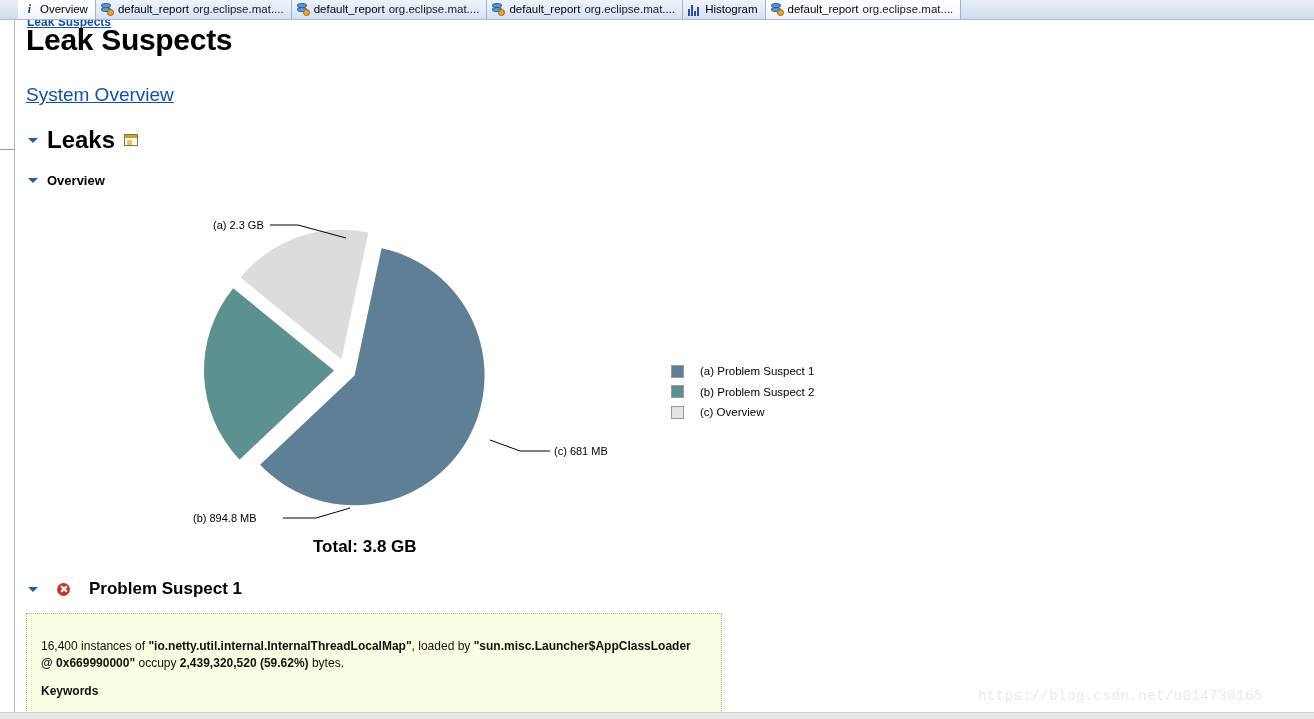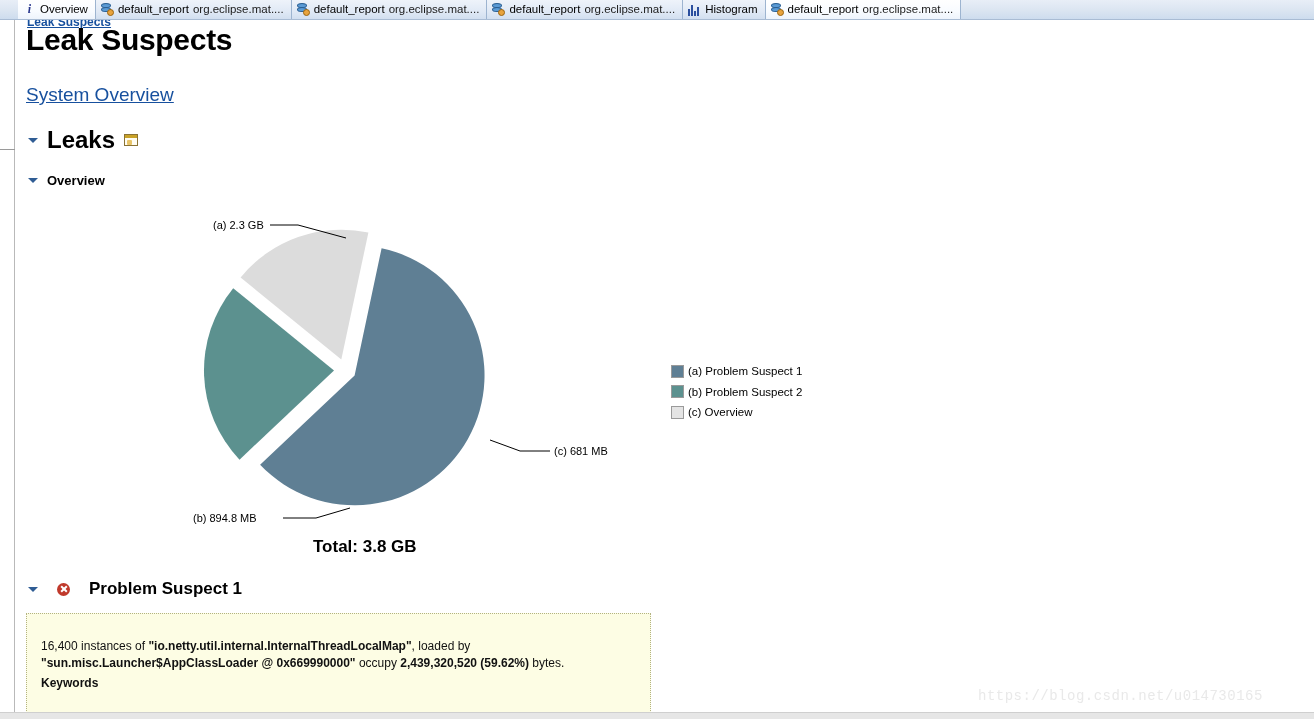--- a/index.html
+++ b/index.html
@@ -147,52 +147,52 @@
   .leader { stroke: #000; stroke-width: 1; fill: none; }
 
   #total {
     position: absolute; left: 313px; top: 537px;
     font-size: 17px; font-weight: bold; color: #000;
   }
 
   #legend { position: absolute; left: 671px; top: 361px; }
   .lrow { display: flex; align-items: center; height: 20.5px; }
   .lswatch { width: 13px; height: 13px; flex: 0 0 13px; border: 1px solid #9a9a9a; }
-  .ltext { margin-left: 4px; font-size: 11.5px; color: #000; white-space: nowrap; }
+  .ltext { margin-left: 16px; font-size: 11.5px; color: #000; white-space: nowrap; }
 
   
   #ps-row {
     position: absolute; left: 28px; top: 579px;
     display: flex; align-items: center; gap: 19px;
   }
   .err-icon {
     width: 13px; height: 13px; border-radius: 50%;
     background: #c0392b; position: relative; display: inline-block;
   }
   .err-icon::before, .err-icon::after {
     content: ""; position: absolute; left: 2.5px; top: 5.5px;
     width: 8px; height: 2px; background: #fff;
   }
   .err-icon::before { transform: rotate(45deg); }
   .err-icon::after  { transform: rotate(-45deg); }
   #ps-label { font-size: 17px; font-weight: bold; color: #000; }
 
   #ybox {
     position: absolute; left: 26px; top: 613px;
-    width: 625px; height: 106px;
+    width: 696px; height: 106px;
     background: #fdfde4;
     border: 1px dotted #b3b380;
     padding: 24px 16px 0 14px;
   }
   #ytext {
     font-size: 12px; color: #111; line-height: 17px;
   }
   #ytext b { font-weight: bold; }
   #ykw {
-    margin-top: 4px; font-size: 12px; font-weight: bold; color: #111;
+    margin-top: 12px; font-size: 12px; font-weight: bold; color: #111;
   }
 
   #watermark {
     position: absolute; left: 978px; top: 688px;
     font-family: "Liberation Mono", monospace;
     font-size: 14px; color: #e9e9e9; letter-spacing: 0.5px;
     white-space: nowrap;
   }
   #bottombar {
     position: absolute; left: 0; top: 712px; width: 1314px; height: 7px;

